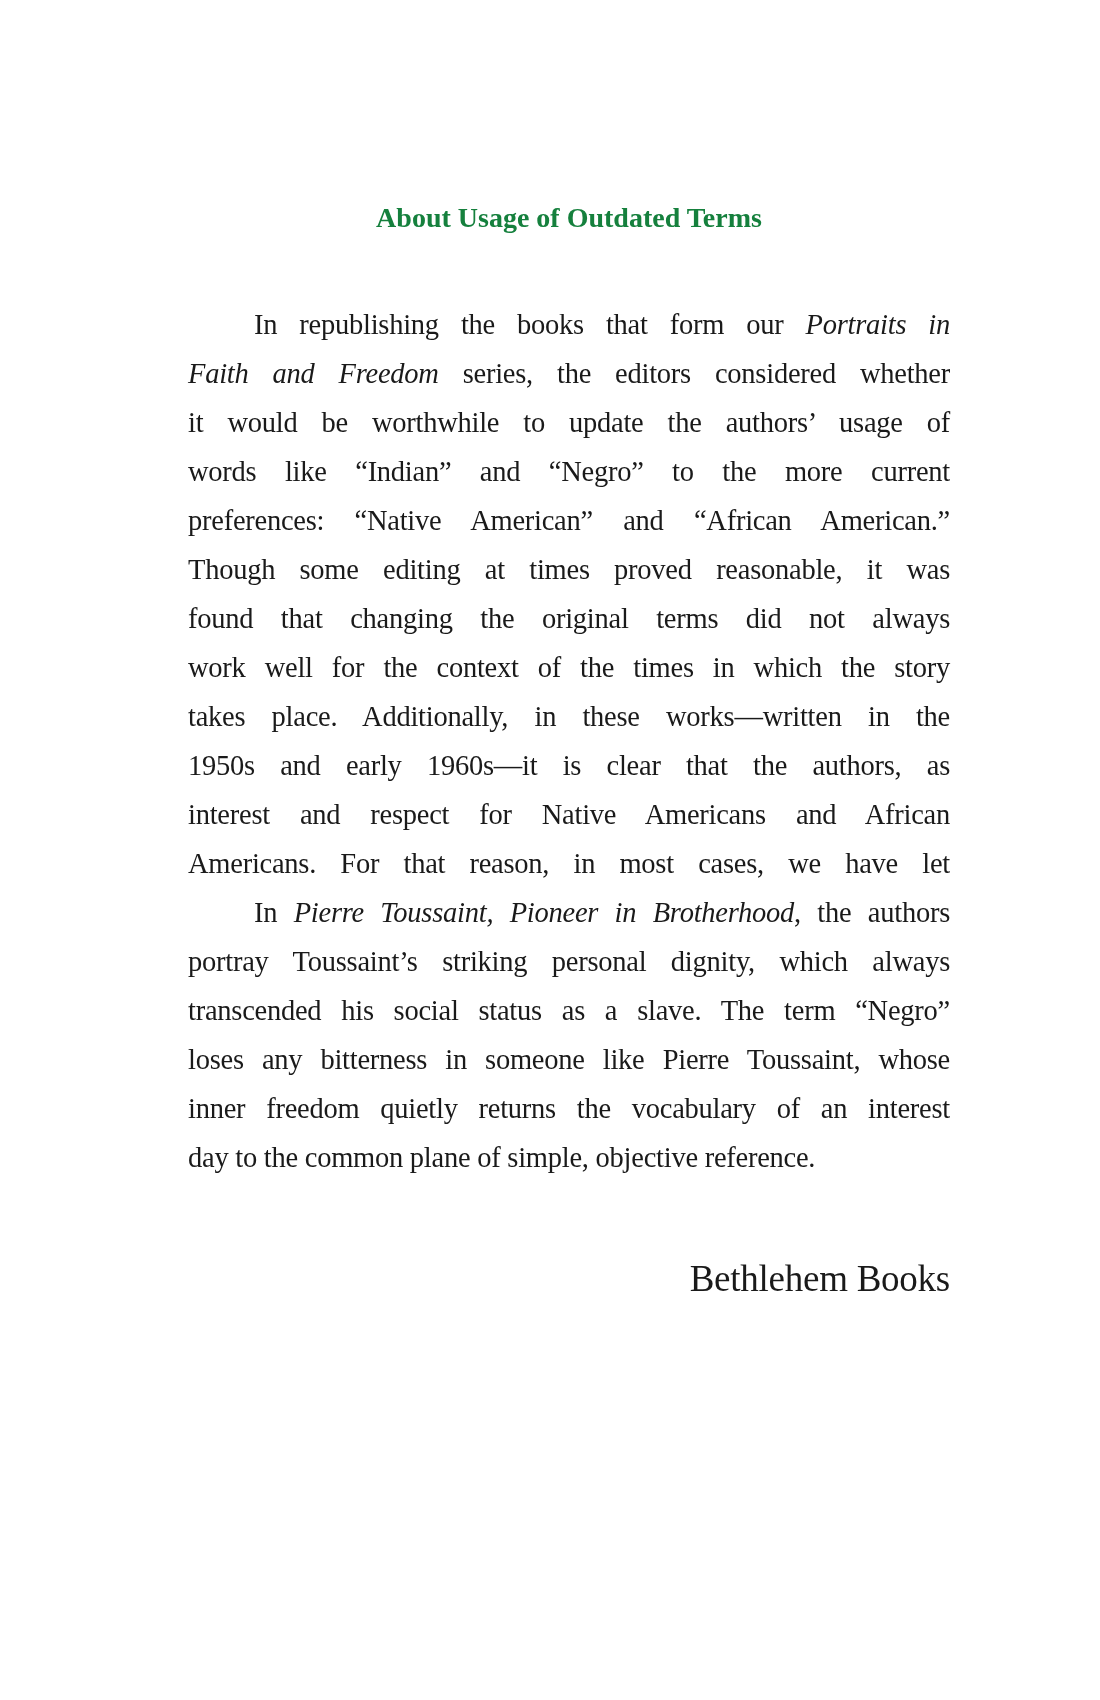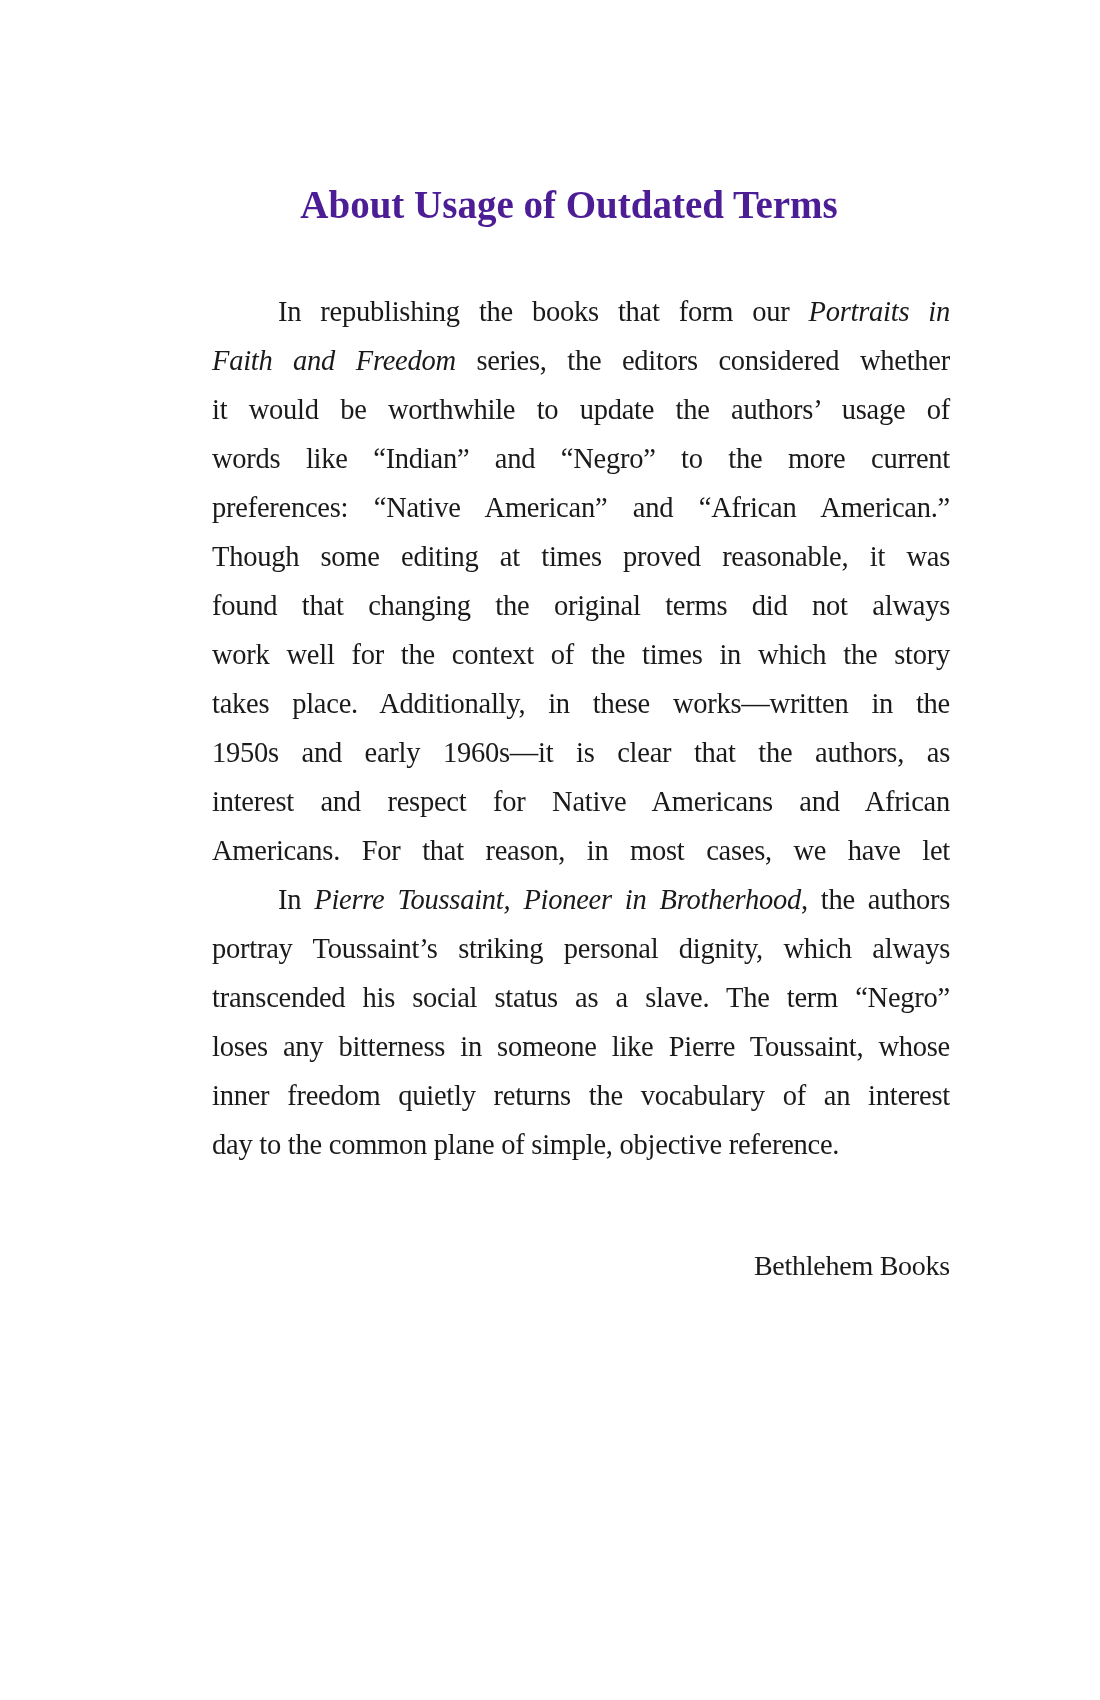--- a/index.html
+++ b/index.html
@@ -16,52 +16,51 @@
     font-family: "Liberation Serif", "DejaVu Serif", serif;
     color: #1a1a1a;
   }
   .content {
     position: absolute;
     left: 188px;
     top: 170px;
     width: 762px;
   }
   .title {
-    margin: 3px;
-    font-size: 39px;
+    margin: 16px;
+    font-size: 28px;
     line-height: 64px;
     font-weight: bold;
     text-align: center;
     letter-spacing: 0px;
-    color: #4c1d95;
+    color: #15803d;
   }
   .body-text {
     margin-top: 50px;
     font-size: 28.5px;
     line-height: 49px;
     letter-spacing: -0.25px;
     color: #1a1a1a;
   }
   .paragraph { margin: 0; }
   .line {
     text-align: left;
     white-space: normal;
     height: 49px;
     overflow: visible;
-    margin-left: 24px;
   }
   .line.just {
     text-align: justify;
     text-align-last: justify;
   }
   .line.indent { text-indent: 66px; }
   .it { font-style: italic; }
   .signature {
     margin-top: 72px;
-    font-size: 28px;
+    font-size: 37px;
     line-height: 49px;
     letter-spacing: -0.25px;
     text-align: right;
     color: #1a1a1a;
   }
 </style>
 </head>
 <body>
 
 <div class="page">

